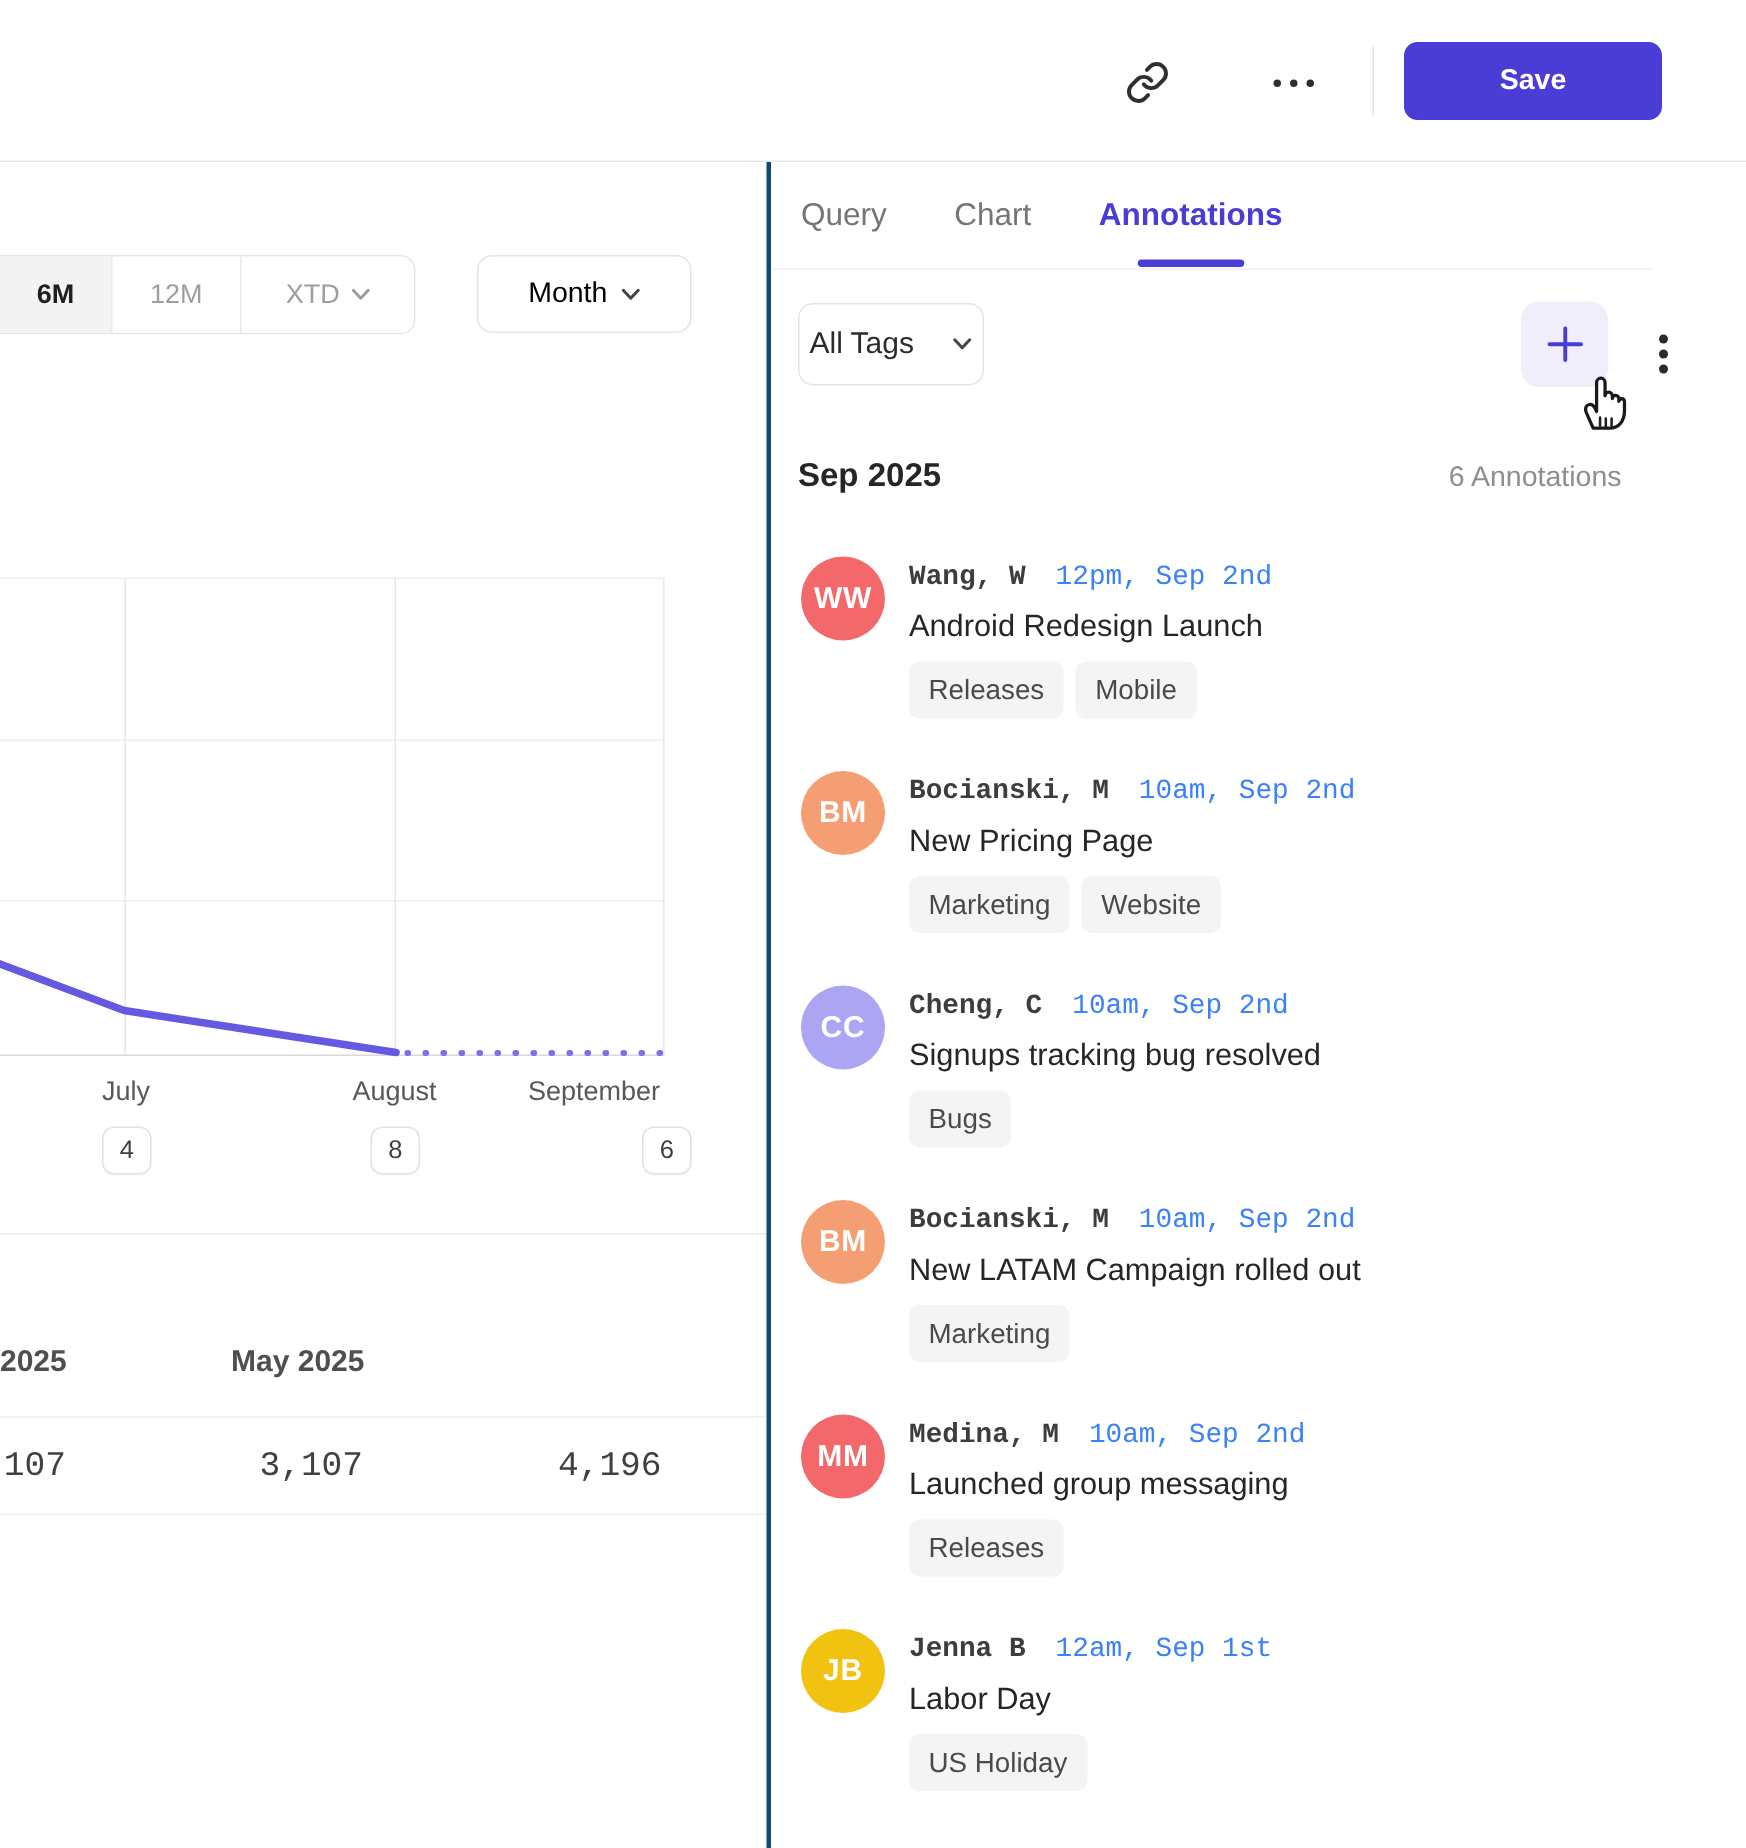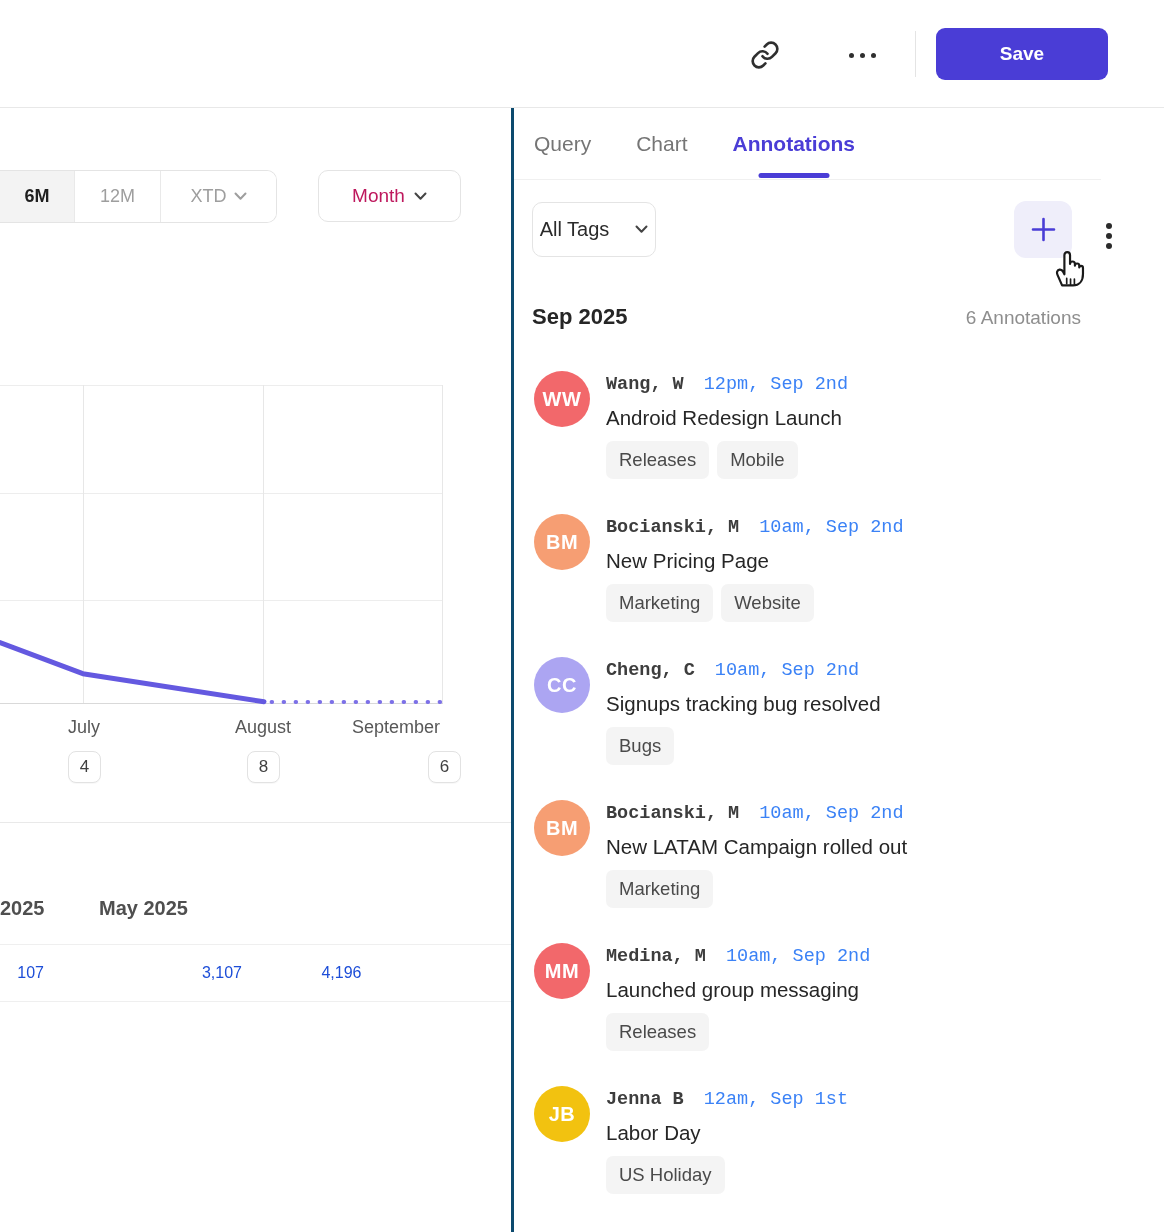--- a/index.html
+++ b/index.html
@@ -24,21 +24,21 @@
 
   .seg-group { position:absolute; left:0; top:62px; height:53px; display:flex;
                border:1px solid #E4E4E4; border-left:none; border-radius:0 10px 10px 0; overflow:hidden; }
   .seg { display:flex; align-items:center; justify-content:center; gap:7px;
          font-size:18px; color:#9E9E9E; background:#fff; cursor:pointer; border-left:1px solid #E9E9E9; }
   .seg:first-child { border-left:none; }
   .seg.active { background:#F3F3F3; color:#1F1F1F; font-weight:bold; }
 
   .ctl-btn { position:absolute; height:52px; display:flex; align-items:center; justify-content:center;
              gap:9px; background:#fff; border:1px solid #E4E4E4; border-radius:10px;
-             font-size:19px; color:#be185d; cursor:pointer; }
+             font-size:19px; color:#000000; cursor:pointer; }
   #interval-btn { left:318px; top:62px; width:143px; }
   #charttype-btn { left:289px; top:134px; width:172px; }
 
   
   #plot { position:absolute; left:0; top:277px; width:443px; height:318px; }
   .hgrid { position:absolute; left:0; width:443px; height:1px; background:#EDEDED; }
   .vgrid { position:absolute; top:0; width:1px; height:318px; background:#E7E7E7; }
   #axis  { position:absolute; left:0; top:318px; width:443px; height:1px; background:#D9D9D9; }
   #line-svg { position:absolute; left:0; top:0; overflow:visible; }
 
@@ -48,23 +48,23 @@
                  border:1px solid #E2E2E2; border-radius:8px; box-shadow:0 1px 1px rgba(0,0,0,.03);
                  display:flex; align-items:center; justify-content:center;
                  font-size:17px; color:#3F3F3F; cursor:pointer; }
 
   
   #dtable { position:absolute; left:0; top:714px; width:521px; border-top:1px solid #E9E9E9; }
   .trow { display:flex; }
   .tcell { text-align:right; }
   .th-row .tcell { padding-top:74px; padding-bottom:24px; font-size:20px; font-weight:bold; color:#4F4F4F; }
   .td-row { border-top:1px solid #EFEFEF; border-bottom:1px solid #EFEFEF; }
-  .td-row .tcell { padding:19px 0; font-size:16px; color:#1d4ed8;
-                   font-family:Liberation Sans, sans-serif; }
-  .c0 { width:44px; } .c1 { width:198px; } .c2 { width:199px;text-align:center; }
+  .td-row .tcell { padding:19px 0; font-size:23px; color:#404040;
+                   font-family:Liberation Mono, monospace; }
+  .c0 { width:44px; } .c1 { width:198px; } .c2 { width:199px; }
 
   
   #right { position:absolute; left:511px; top:108px; width:590px; height:1124px;
            background:#fff; border-left:3px solid #0c4a6e; }
   #tabs { position:relative; height:72px; border-bottom:1px solid #F0F0F0;
           display:flex; align-items:center; padding-left:20px; gap:45px; }
   .tab { position:relative; font-size:21px; color:#757575; cursor:pointer; height:72px;
          display:flex; align-items:center; }
   .tab.active { color:var(--accent); font-weight:bold; }
   .tab.active::after { content:""; position:absolute; left:50%; transform:translateX(-50%);

